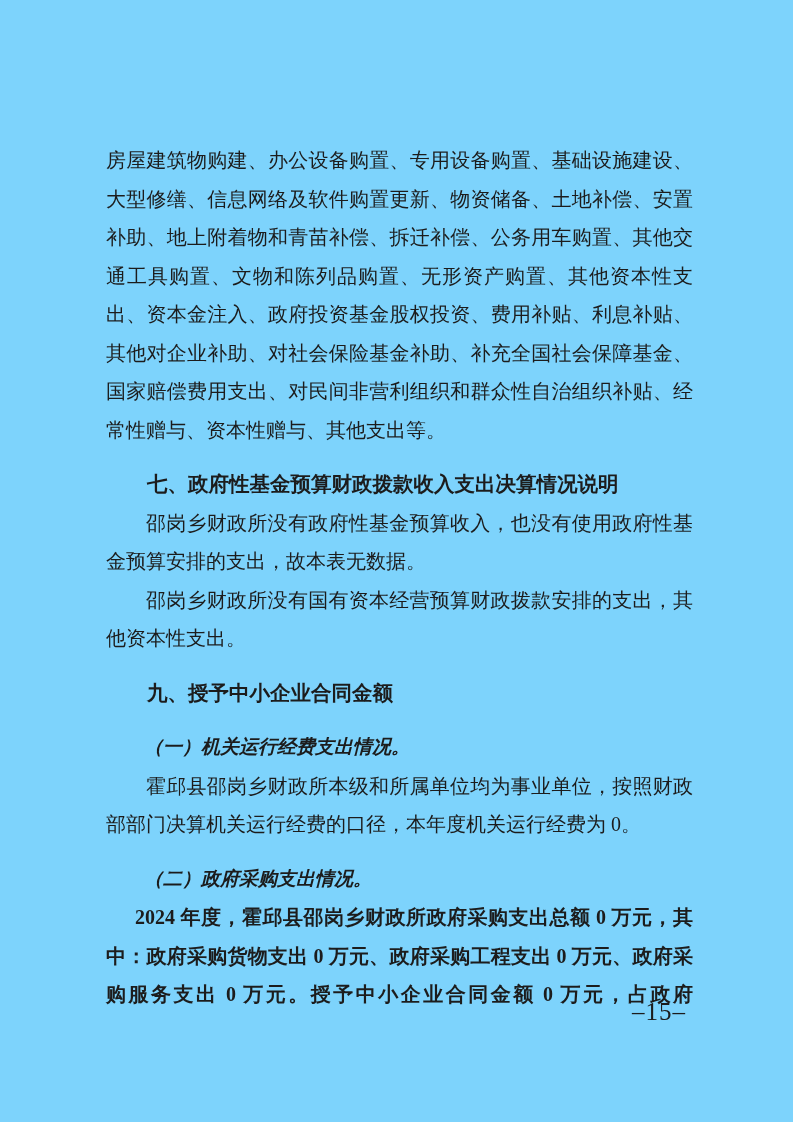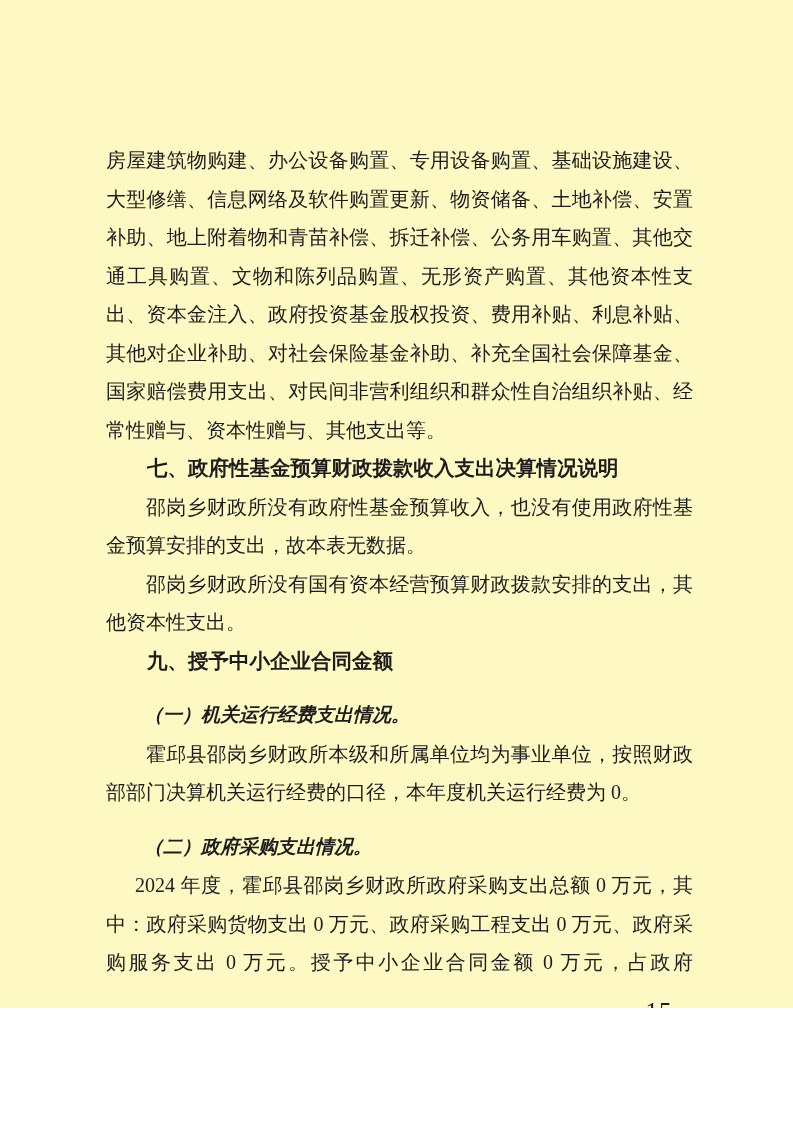--- a/index.html
+++ b/index.html
@@ -3,22 +3,22 @@
 <meta charset="utf-8">
 <style>
   html, body {
     margin: 0;
     padding: 0;
     background: #ffffff;
   }
   .page {
     position: relative;
     width: 793px;
-    height: 1008px;
-    background: #fef9c3;
+    height: 1122px;
+    background: #7dd3fc;
     overflow: hidden;
     font-family: "Liberation Serif", "DejaVu Serif", serif;
     color: #1c1c1c;
   }
   .content {
     position: absolute;
     left: 106px;
     top: 141px;
     width: 587px;
     font-size: 20px;
@@ -31,30 +31,32 @@
     padding: 0;
     text-indent: 2em;
   }
   p.continuation {
     text-indent: 0;
   }
   p.heading {
     font-family: "Liberation Sans", "DejaVu Sans", sans-serif;
     font-weight: bold;
     font-size: 20.5px;
+    margin-top: 16px;
   }
   p.subheading {
     font-family: "Liberation Sans", "DejaVu Sans", sans-serif;
     font-weight: bold;
     font-size: 19px;
     margin-top: 16px;
     font-style: italic;
   }
   p.num-indent {
     text-indent: 1.45em;
+    font-weight: bold;
   }
   p.continues-next-page {
     text-align-last: justify;
   }
   .page-number {
     position: absolute;
     left: 106px;
     top: 998px;
     width: 580px;
     text-align: right;

